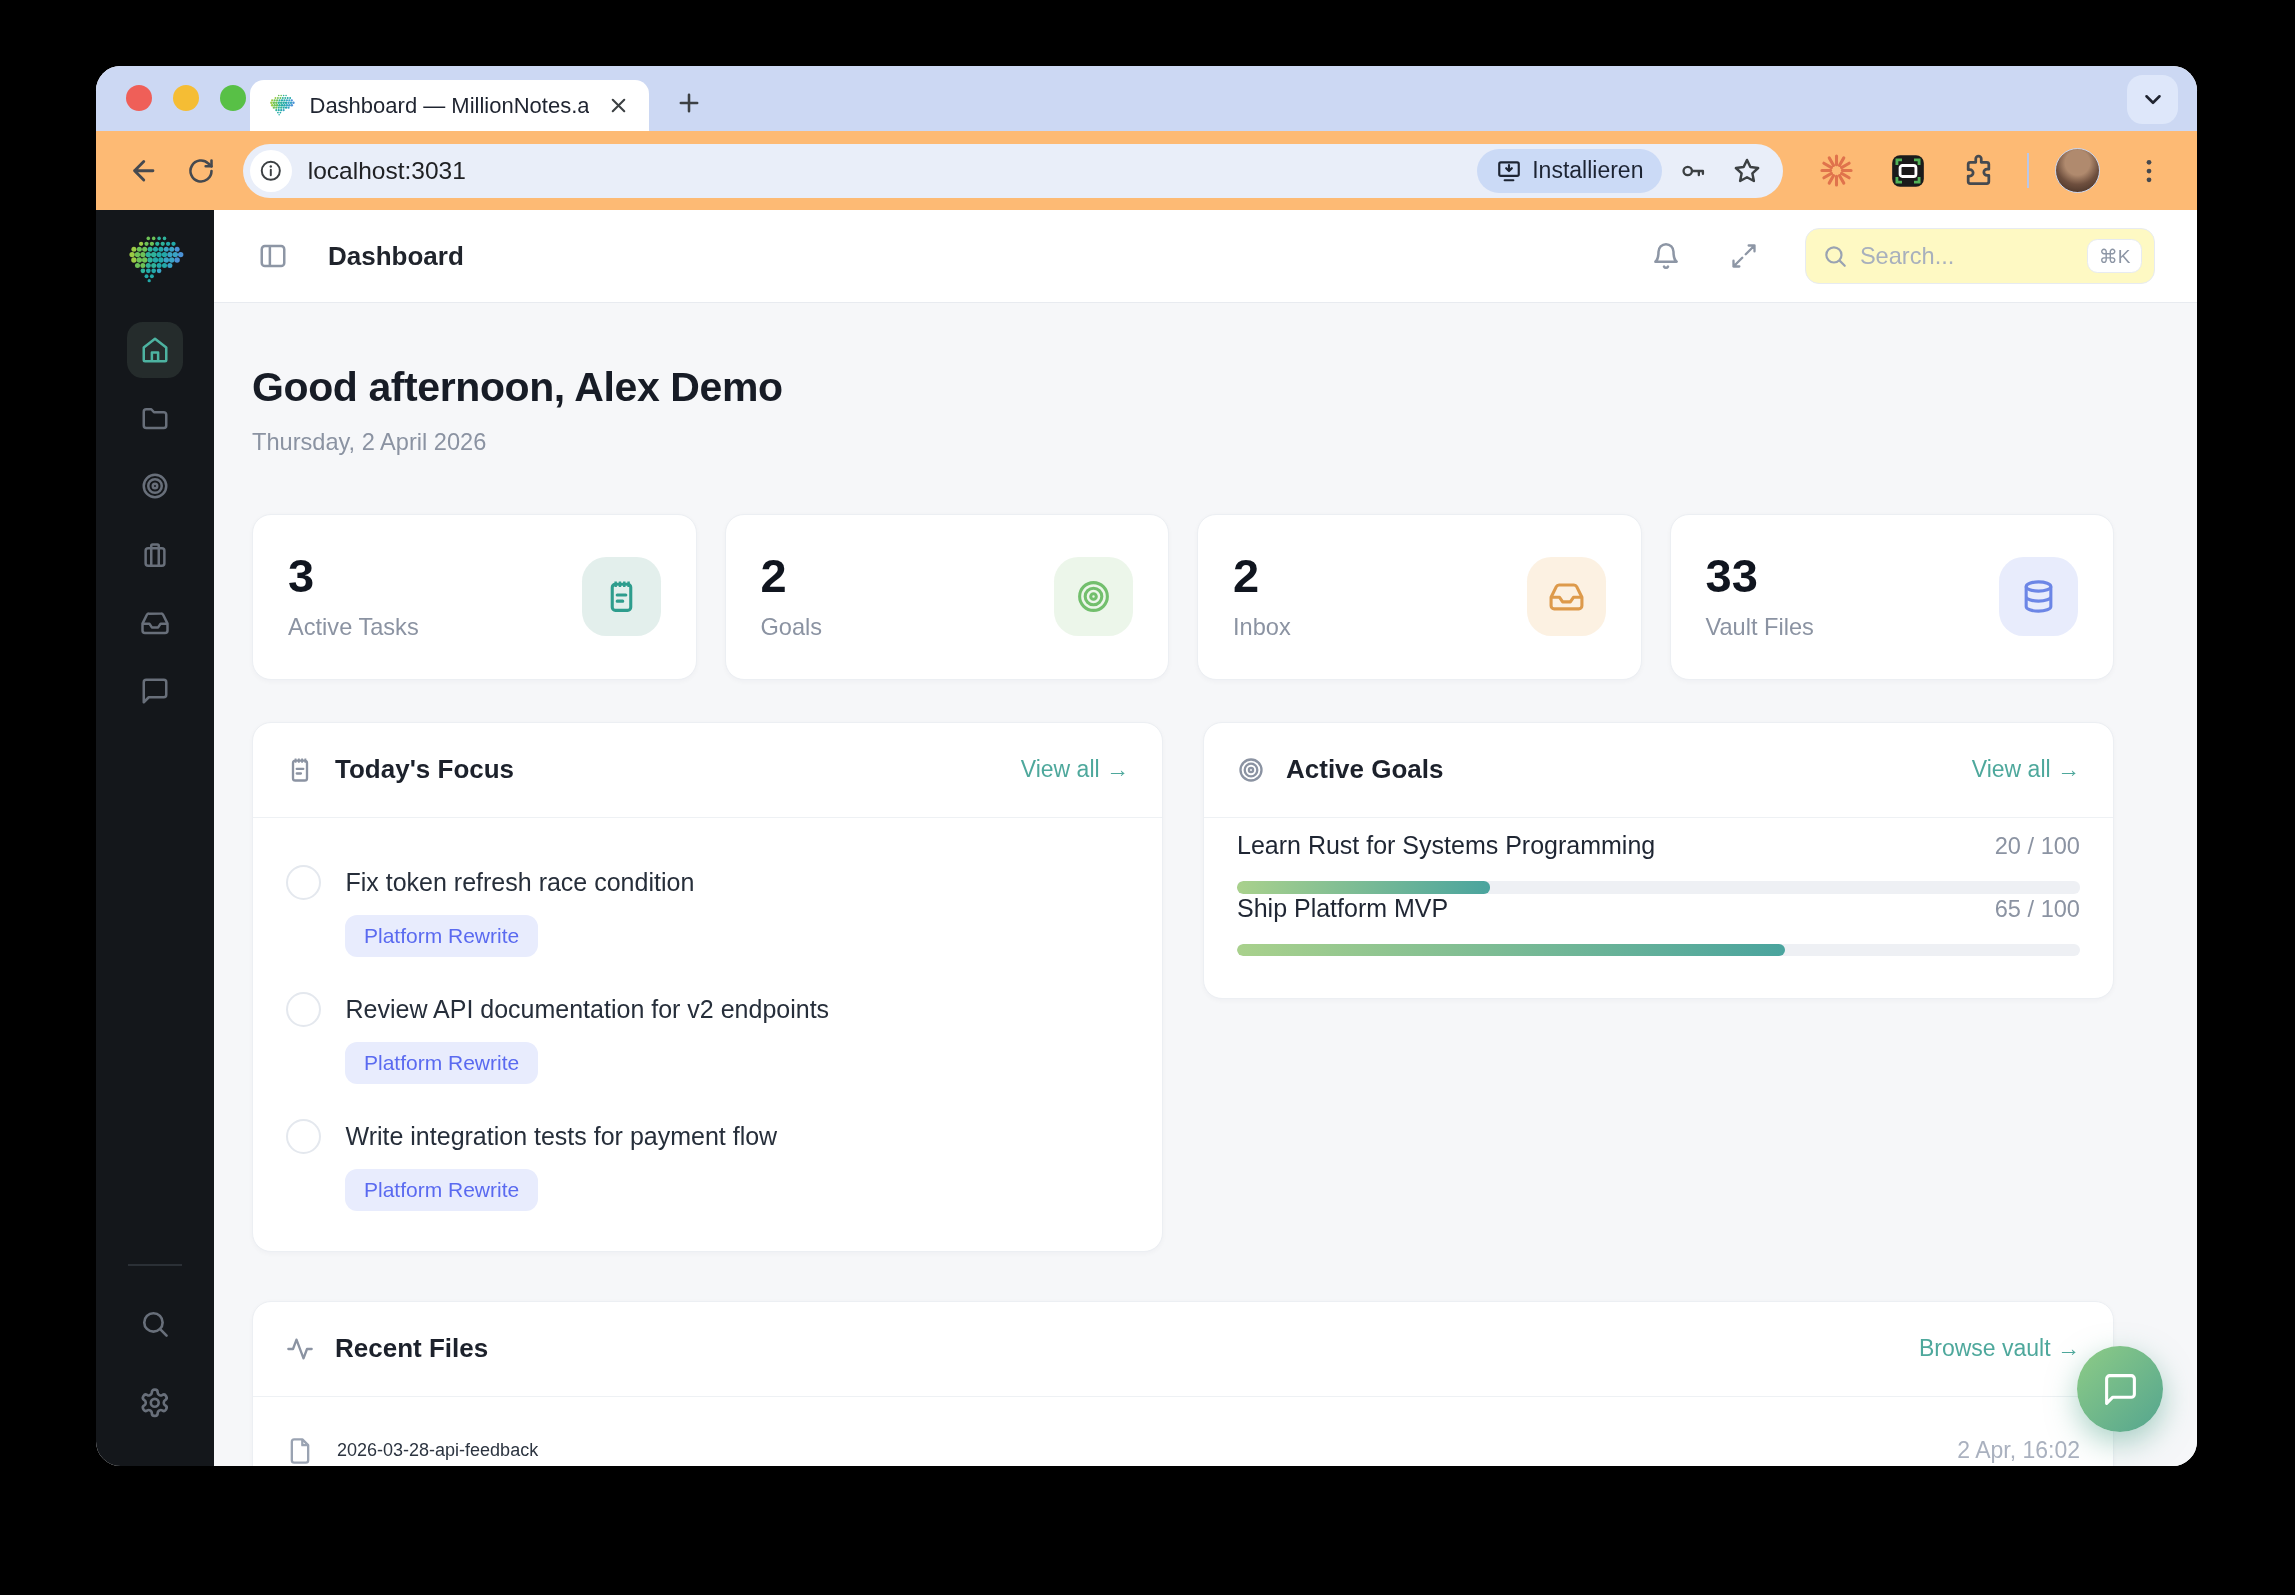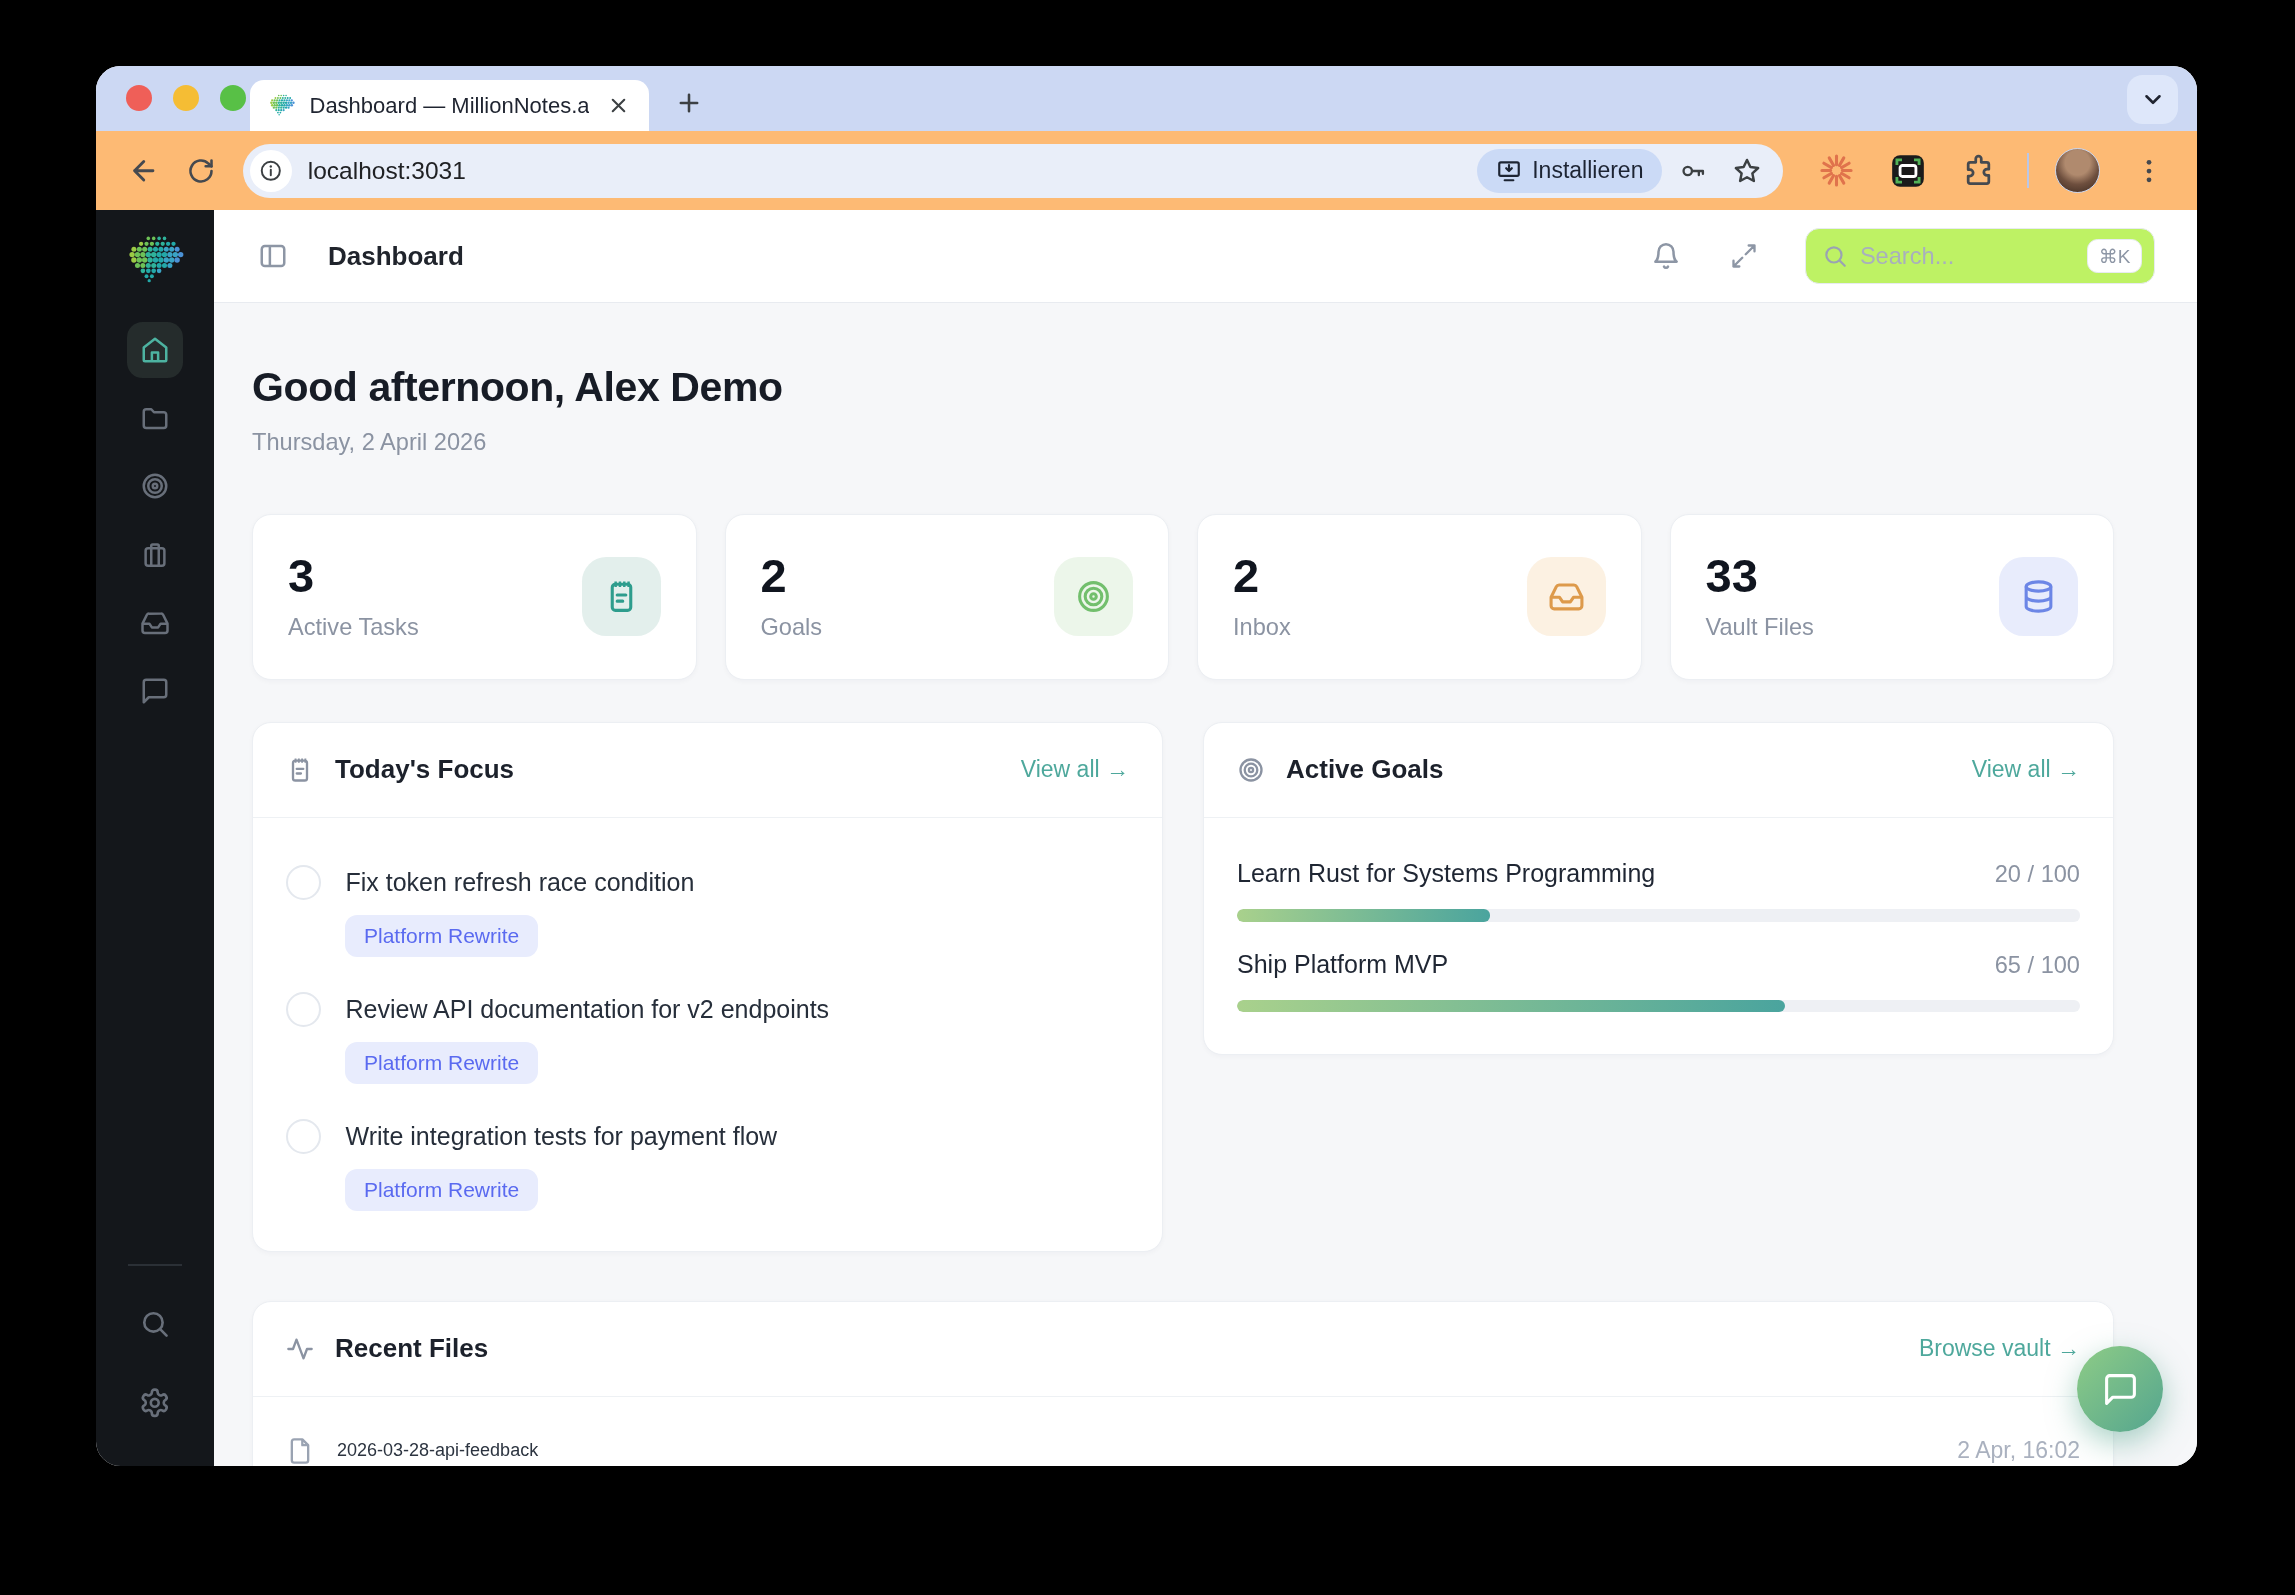--- a/index.html
+++ b/index.html
@@ -53,21 +53,21 @@
   .side-divider { width:54px; height:1.7px; background:#2b3036; margin-bottom:30px; }
   .side-bottom { display:flex; flex-direction:column; gap:23px; align-items:center; }
 
   .main { flex:1; background:#f6f7f9; display:flex; flex-direction:column; min-width:0; overflow:hidden; position:relative; }
   .app-header { height:93px; background:#fff; border-bottom:0.9px solid #e8ebf0; display:flex; align-items:center;
                 padding:0 42px 0 44px; flex:0 0 auto; }
   .ah-panel { color:#8d96a5; display:flex; }
   .ah-title { font-size:26px; font-weight:700; color:#20242c; margin-left:40px; }
   .ah-right { margin-left:auto; display:flex; align-items:center; }
   .ah-icon { color:#8d96a5; display:flex; margin-left:49px; }
-  .searchbox { width:350px; height:56px; margin-left:47px; border:1.7px solid #e7ebf1; border-radius:14px; background:#bef264;
+  .searchbox { width:350px; height:56px; margin-left:47px; border:1.7px solid #e7ebf1; border-radius:14px; background:#fef9c3;
                display:flex; align-items:center; padding:0 12.2px 0 15.7px; gap:12.2px; }
   .searchbox input { border:0; outline:0; background:transparent; flex:1; min-width:0; font-size:23.6px; color:#4a5262;
                      font-family:"Liberation Sans", sans-serif; }
   .searchbox input::placeholder { color:#a8b0bd; }
   .kbd { border:1.7px solid #e7ebf1; border-radius:10.5px; padding:4.4px 10.5px; font-size:19px; color:#8d96a5; background:#fff; }
 
   .content { padding:61px 83px 0 38px; overflow:hidden; }
   .greet-title { font-size:41px; font-weight:700; color:#171c26; letter-spacing:-0.4px; }
   .greet-date { font-size:23.6px; color:#8b93a2; margin-top:17.5px; }
 
@@ -89,21 +89,21 @@
 
   .focus-body { padding:12.2px 33px 40px; }
   .task { margin-top:35px; }
   .task-row { display:flex; align-items:center; gap:24.5px; }
   .task-check { width:35px; height:35px; border-radius:50%; border:2.6px solid #e4e8ee; flex:0 0 auto; }
   .task-title { font-size:25px; color:#262e3a; }
   .task-tag { display:inline-block; margin:15.7px 0 0 59px; background:#e8ecfd; color:#5a6af0;
               font-size:21px; font-weight:500; border-radius:12.2px; padding:8.7px 19px; }
 
   .goals-body { padding:14px 33px 42px; }
-  .goal { margin-top:28px; }
+  .goal { }
   .goal-row { display:flex; align-items:baseline; justify-content:space-between; }
   .goal-name { font-size:25px; color:#1f2633; }
   .goal-progress { font-size:23.6px; color:#8b93a2; }
   .goal-bar { margin-top:21px; height:12.2px; border-radius:6.1px; background:#eef0f4; overflow:hidden; }
   .goal-fill { height:100%; border-radius:6.1px; background:linear-gradient(90deg,#a9d18c,#4aa49e); }
 
   .recent { margin-top:49px; }
   .recent-body { padding:7px 33px 52px; }
   .file-row { display:flex; align-items:center; margin-top:33px; }
   .file-icon { color:#9aa3b2; display:flex; }

